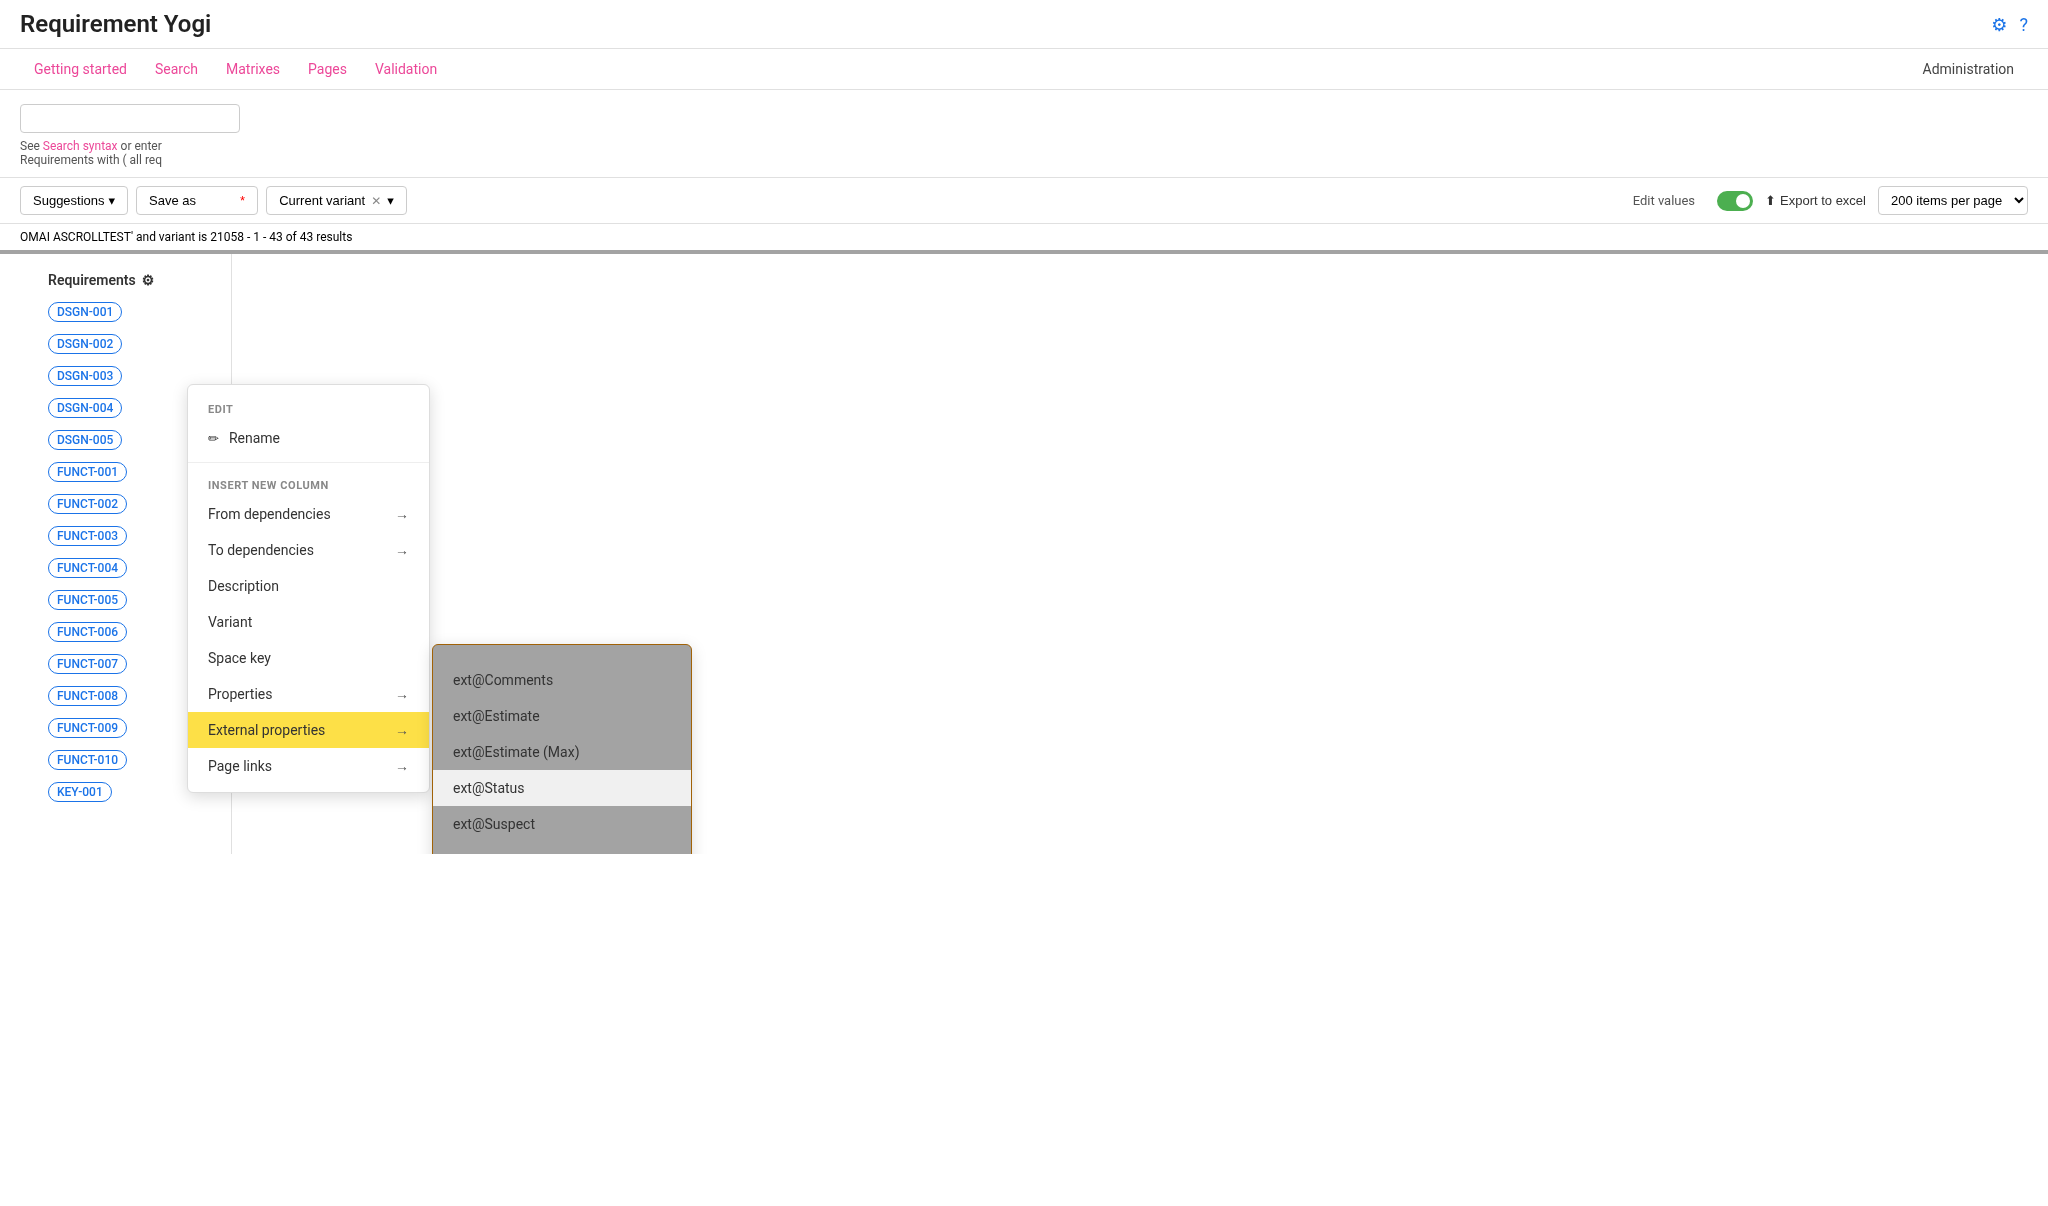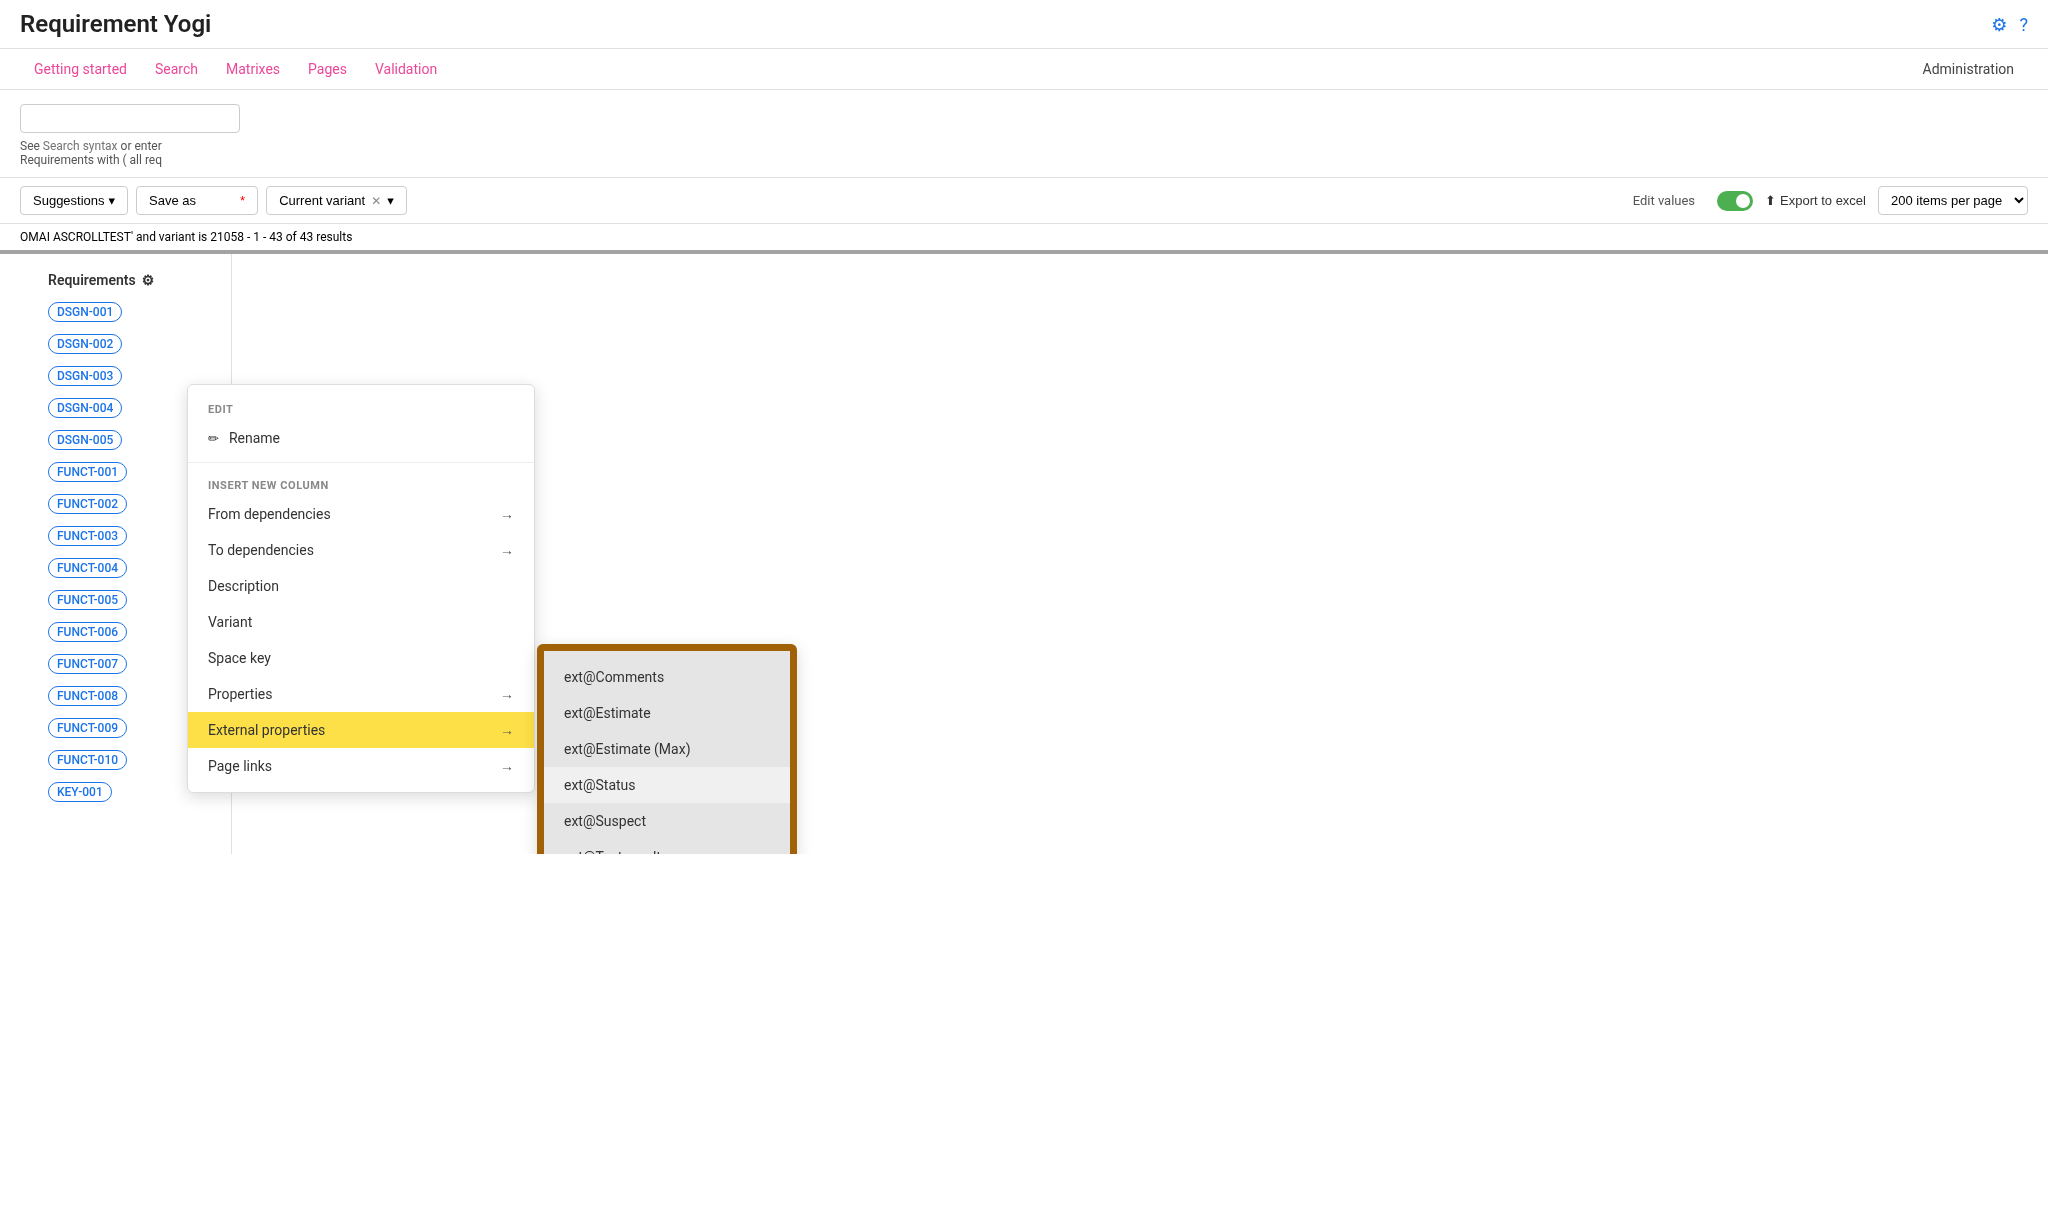--- a/index.html
+++ b/index.html
@@ -13,21 +13,21 @@
 
     
     .nav-bar { display: flex; align-items: center; padding: 0 20px; border-bottom: 1px solid #e0e0e0; background: #fff; }
     .nav-item { padding: 12px 14px; font-size: 14px; color: #ec4899; cursor: pointer; white-space: nowrap; }
     .nav-admin { margin-left: auto; padding: 12px 14px; color: #444; cursor: pointer; }
 
     
     .search-area { padding: 14px 20px 10px; border-bottom: 1px solid #e0e0e0; }
     .search-input { width: 220px; border: 1px solid #ccc; border-radius: 4px; padding: 6px 10px; font-size: 13px; }
     .search-help { font-size: 12px; color: #555; margin-top: 6px; }
-    .search-help a { color: #737373; text-decoration: none; }
+    .search-help a { color: #ec4899; text-decoration: none; }
 
     
     .toolbar { display: flex; align-items: center; padding: 8px 20px; border-bottom: 1px solid #e0e0e0; gap: 8px; }
     .btn { display: inline-flex; align-items: center; gap: 4px; padding: 6px 12px; border-radius: 4px; border: 1px solid #ccc; background: #fff; font-size: 13px; cursor: pointer; white-space: nowrap; }
     .btn-suggestions { background: #fff; }
     .btn-saveas { background: #fff; gap: 44px; }
     .btn-saveas .asterisk { color: red; }
     .btn-variant { display: inline-flex; align-items: center; gap: 6px; }
     .btn-variant .close-x { color: #888; font-size: 12px; }
     .toolbar-right { margin-left: auto; display: flex; align-items: center; gap: 12px; }
@@ -48,30 +48,30 @@
     
     .sidebar { width: 200px; flex: 0 0 200px; padding: 10px 0; border-right: 1px solid #e0e0e0; min-height: 600px; }
     .sidebar-header { display: flex; align-items: center; gap: 6px; padding: 8px 16px; font-weight: 600; font-size: 14px; }
     .req-item { padding: 6px 16px; }
     .req-badge { display: inline-block; border: 1.5px solid #1a73e8; border-radius: 12px; padding: 2px 8px; font-size: 12px; color: #1a73e8; cursor: pointer; font-weight: 500; }
 
     
     .menu-overlay { position: absolute; top: 130px; left: 155px; z-index: 100; display: flex; }
 
     
-    .edit-dropdown { background: #fff; border: 1px solid #ddd; border-radius: 6px; box-shadow: 0 4px 16px rgba(0,0,0,0.15); width: 348px; padding: 8px 0; }
+    .edit-dropdown { background: #fff; border: 1px solid #ddd; border-radius: 6px; box-shadow: 0 4px 16px rgba(0,0,0,0.15); width: 243px; padding: 8px 0; }
     .menu-section-label { padding: 10px 20px 4px; font-size: 11px; font-weight: 700; color: #888; letter-spacing: 0.05em; text-transform: uppercase; }
     .menu-item { display: flex; align-items: center; gap: 10px; padding: 10px 20px; cursor: pointer; font-size: 14px; color: #333; }
     .menu-item.active-section { background: #fde047; }
     .menu-item .arrow { margin-left: auto; color: #555; }
     .menu-divider { height: 1px; background: #eee; margin: 6px 0; }
     .pencil-icon { font-size: 13px; }
 
     
-    .sub-dropdown { background: #e5e5e5; border: 7px solid #a16207; border-radius: 6px; box-shadow: 0 4px 16px rgba(0,0,0,0.15); width: 260px; padding: 8px 0; margin-left: 2px; position: relative; top: 260px; }
+    .sub-dropdown { background: #a3a3a3; border: 1px solid #a16207; border-radius: 6px; box-shadow: 0 4px 16px rgba(0,0,0,0.15); width: 260px; padding: 17px 0; margin-left: 2px; position: relative; top: 260px; }
     .sub-item { padding: 10px 20px; cursor: pointer; font-size: 14px; color: #333; }
     .sub-item.highlighted { background: #f0f0f0; }
   </style>
 </head>
 <body>
 
 <div class="top-bar">
   <span class="app-title">Requirement Yogi</span>
   <div class="top-bar-right">
     <span class="gear-icon">⚙</span>

